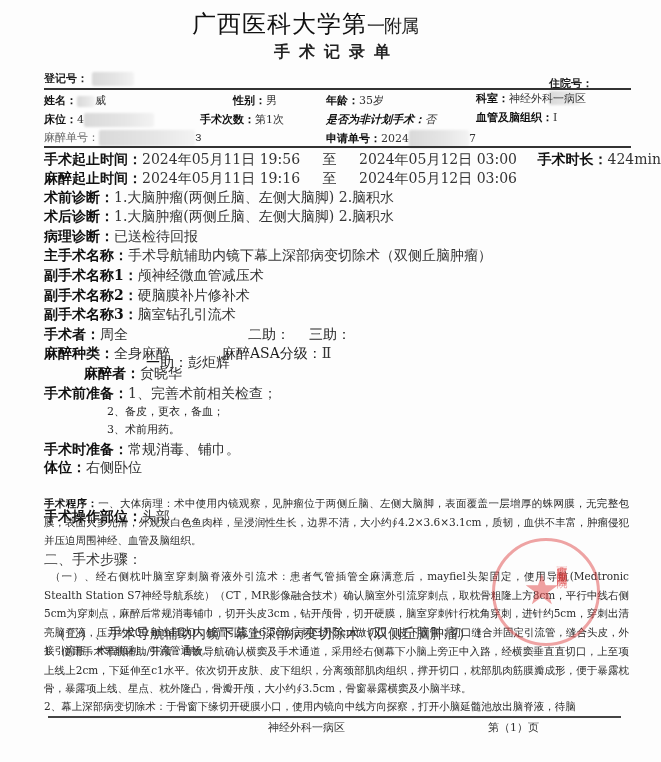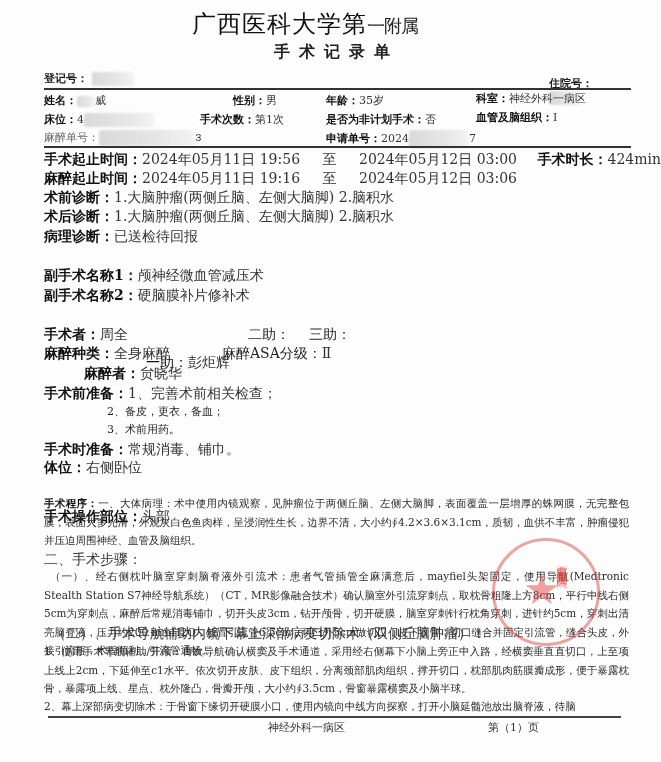--- a/index.html
+++ b/index.html
@@ -85,21 +85,21 @@
   <div class="info" style="left:476px;top:91px;">
     <span class="lbl">科室：</span><span class="val">神经外科一病区</span>
   </div>
 
   <div class="info" style="left:44px;top:112px;">
     <span class="lbl">床位：</span><span class="val">4</span><span class="blur" style="width:70px;height:14px;"></span>
   </div>
   <div class="info" style="left:200px;top:112px;">
     <span class="lbl">手术次数：</span><span class="val">第1次</span>
   </div>
-  <div class="info" style="left:326px;top:112px;">
+  <div class="info" style="left:326px;top:112px;font-style:italic;">
     <span class="lbl">是否为非计划手术：</span><span class="val">否</span>
   </div>
   <div class="info" style="left:476px;top:110px;">
     <span class="lbl">血管及脑组织：</span><span class="val">Ⅰ</span>
   </div>
 
   <div class="info" style="left:44px;top:130px;color:#777;font-family:Liberation Mono, monospace;">
     <span style="color:#666;">麻醉单号：</span><span class="blur" style="width:96px;height:16px;"></span><span class="val">3</span>
   </div>
   <div class="info" style="left:326px;top:130px;">
@@ -123,25 +123,31 @@
   <div class="line" style="top:189px;">
     <span class="lbl">术前诊断：</span><span class="val">1.大脑肿瘤(两侧丘脑、左侧大脑脚) 2.脑积水</span>
   </div>
   <div class="line" style="top:208px;">
     <span class="lbl">术后诊断：</span><span class="val">1.大脑肿瘤(两侧丘脑、左侧大脑脚) 2.脑积水</span>
   </div>
   <div class="line" style="top:228px;">
     <span class="lbl">病理诊断：</span><span class="val">已送检待回报</span>
   </div>
 
+  <div class="line" style="top:247px;">
+    <span class="lbl">主手术名称：</span><span class="val">手术导航辅助内镜下幕上深部病变切除术（双侧丘脑肿瘤）</span>
+  </div>
   <div class="line" style="top:267px;">
     <span class="lbl">副手术名称1：</span><span class="val">颅神经微血管减压术</span>
   </div>
   <div class="line" style="top:287px;">
     <span class="lbl">副手术名称2：</span><span class="val">硬脑膜补片修补术</span>
+  </div>
+  <div class="line" style="top:306px;">
+    <span class="lbl">副手术名称3：</span><span class="val">脑室钻孔引流术</span>
   </div>
 
   <div class="line" style="top:326px;">
     <span class="lbl">手术者：</span><span class="val">周全</span>
   </div>
   <div class="line" style="top:326px;left:146px;margin-top:28px;">
     <span class="lbl" style="font-weight:normal;">一助：</span><span class="val">彭炬辉</span>
   </div>
   <div class="line" style="top:326px;left:248px;">
     <span>二助：</span><span class="val"></span>

